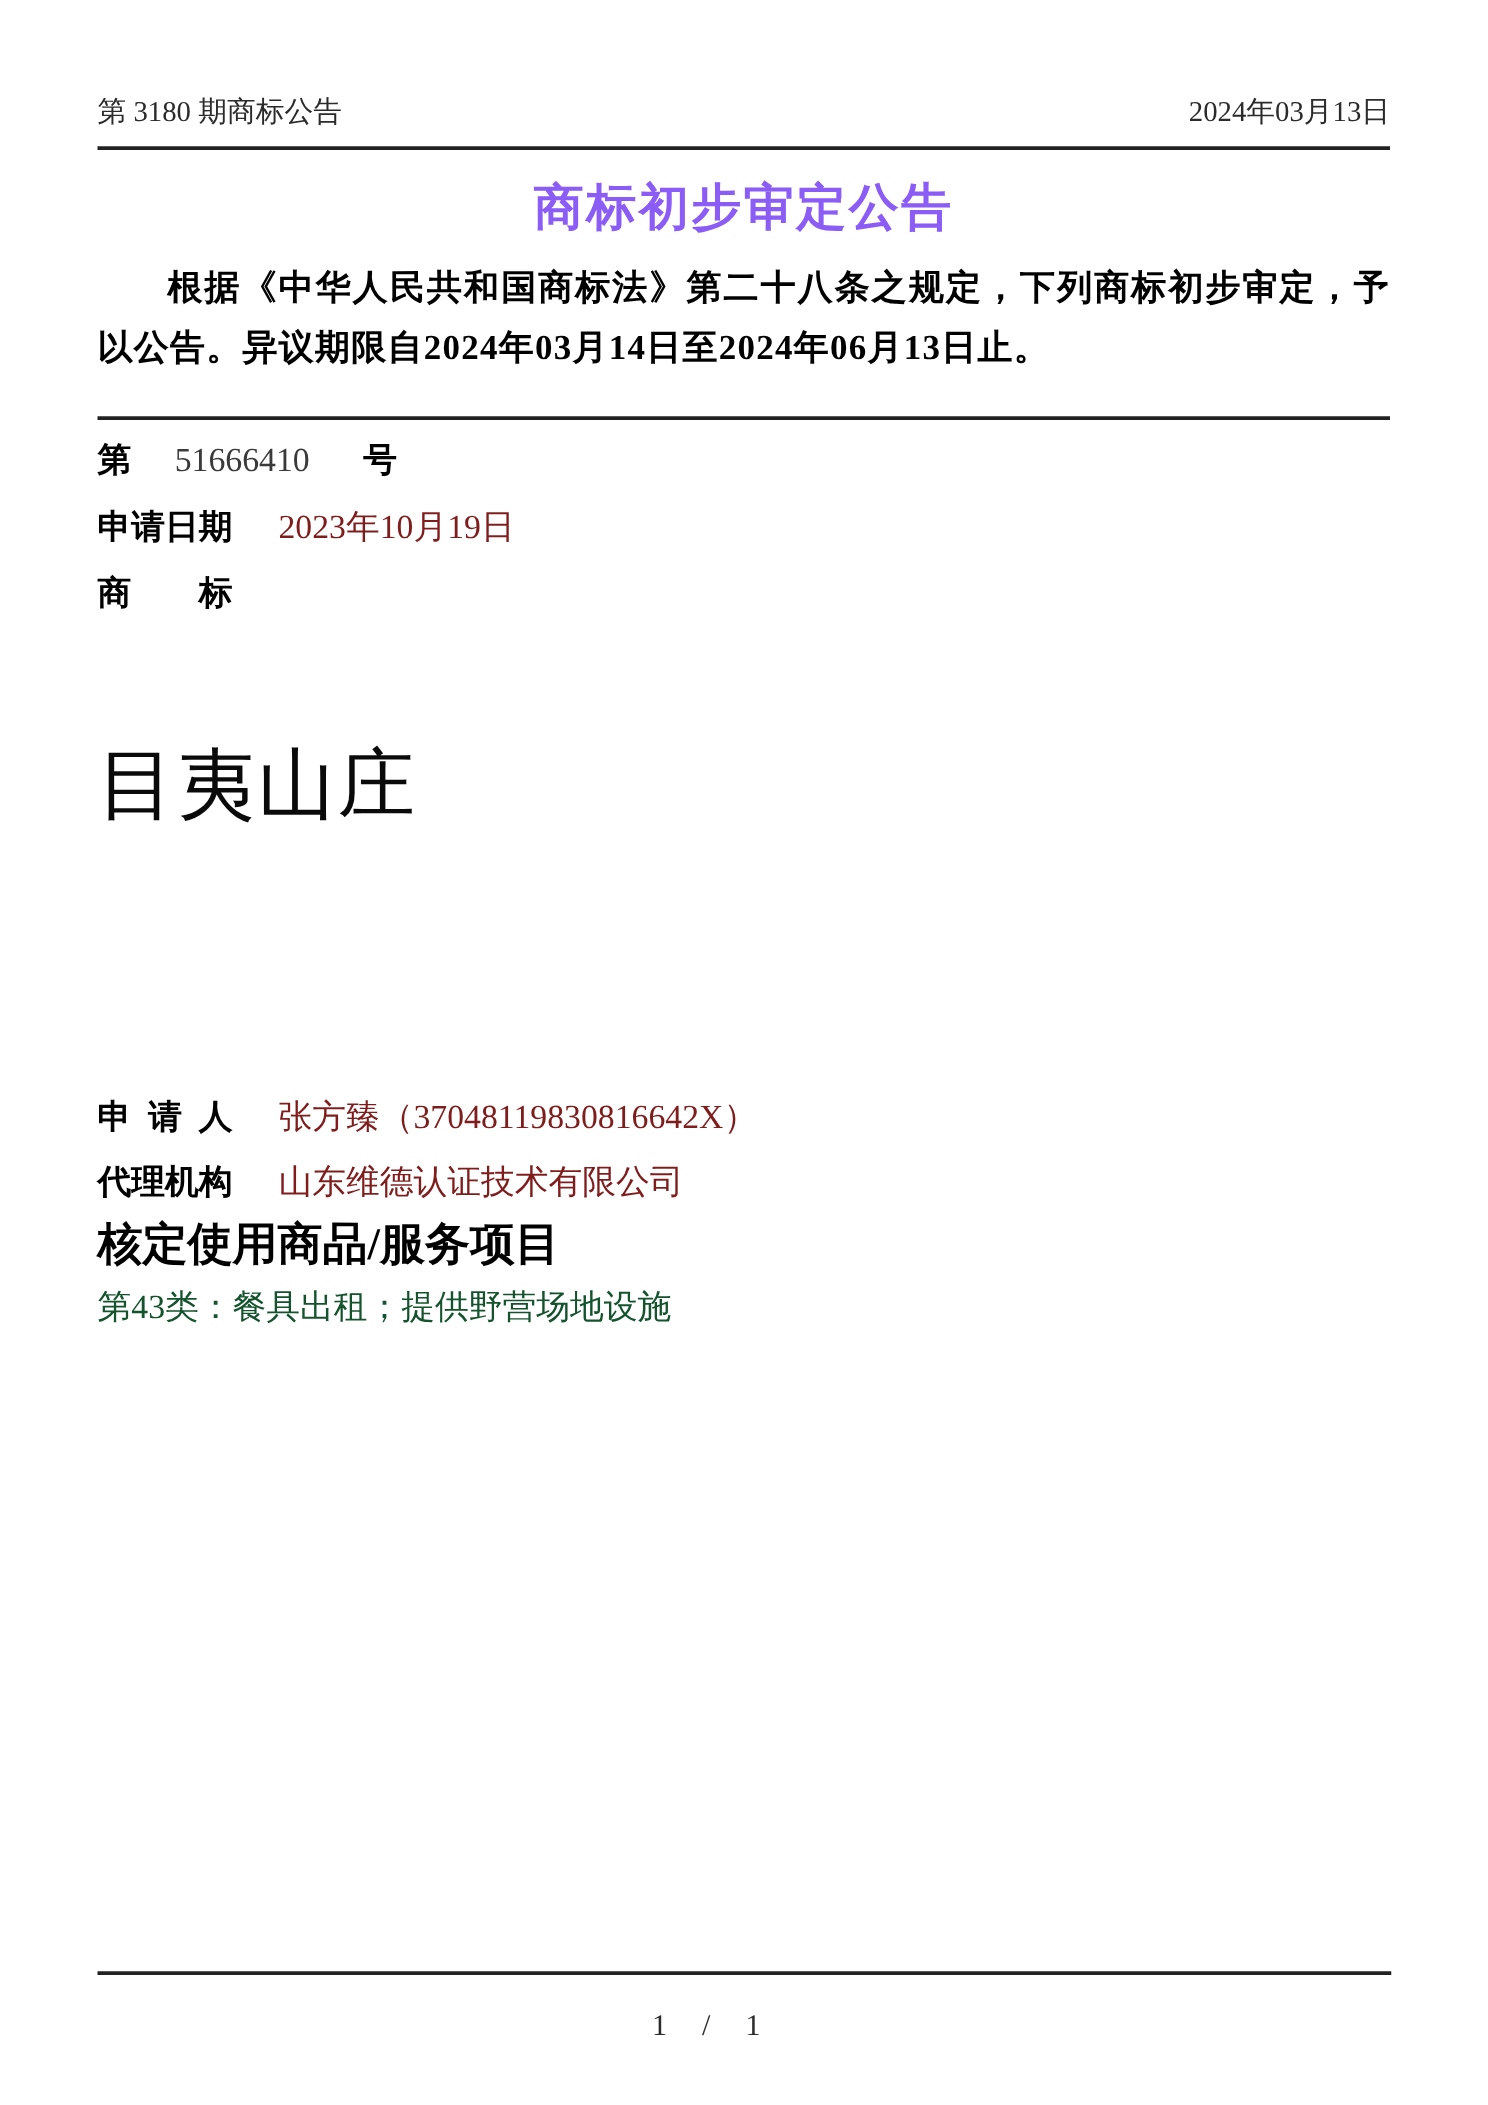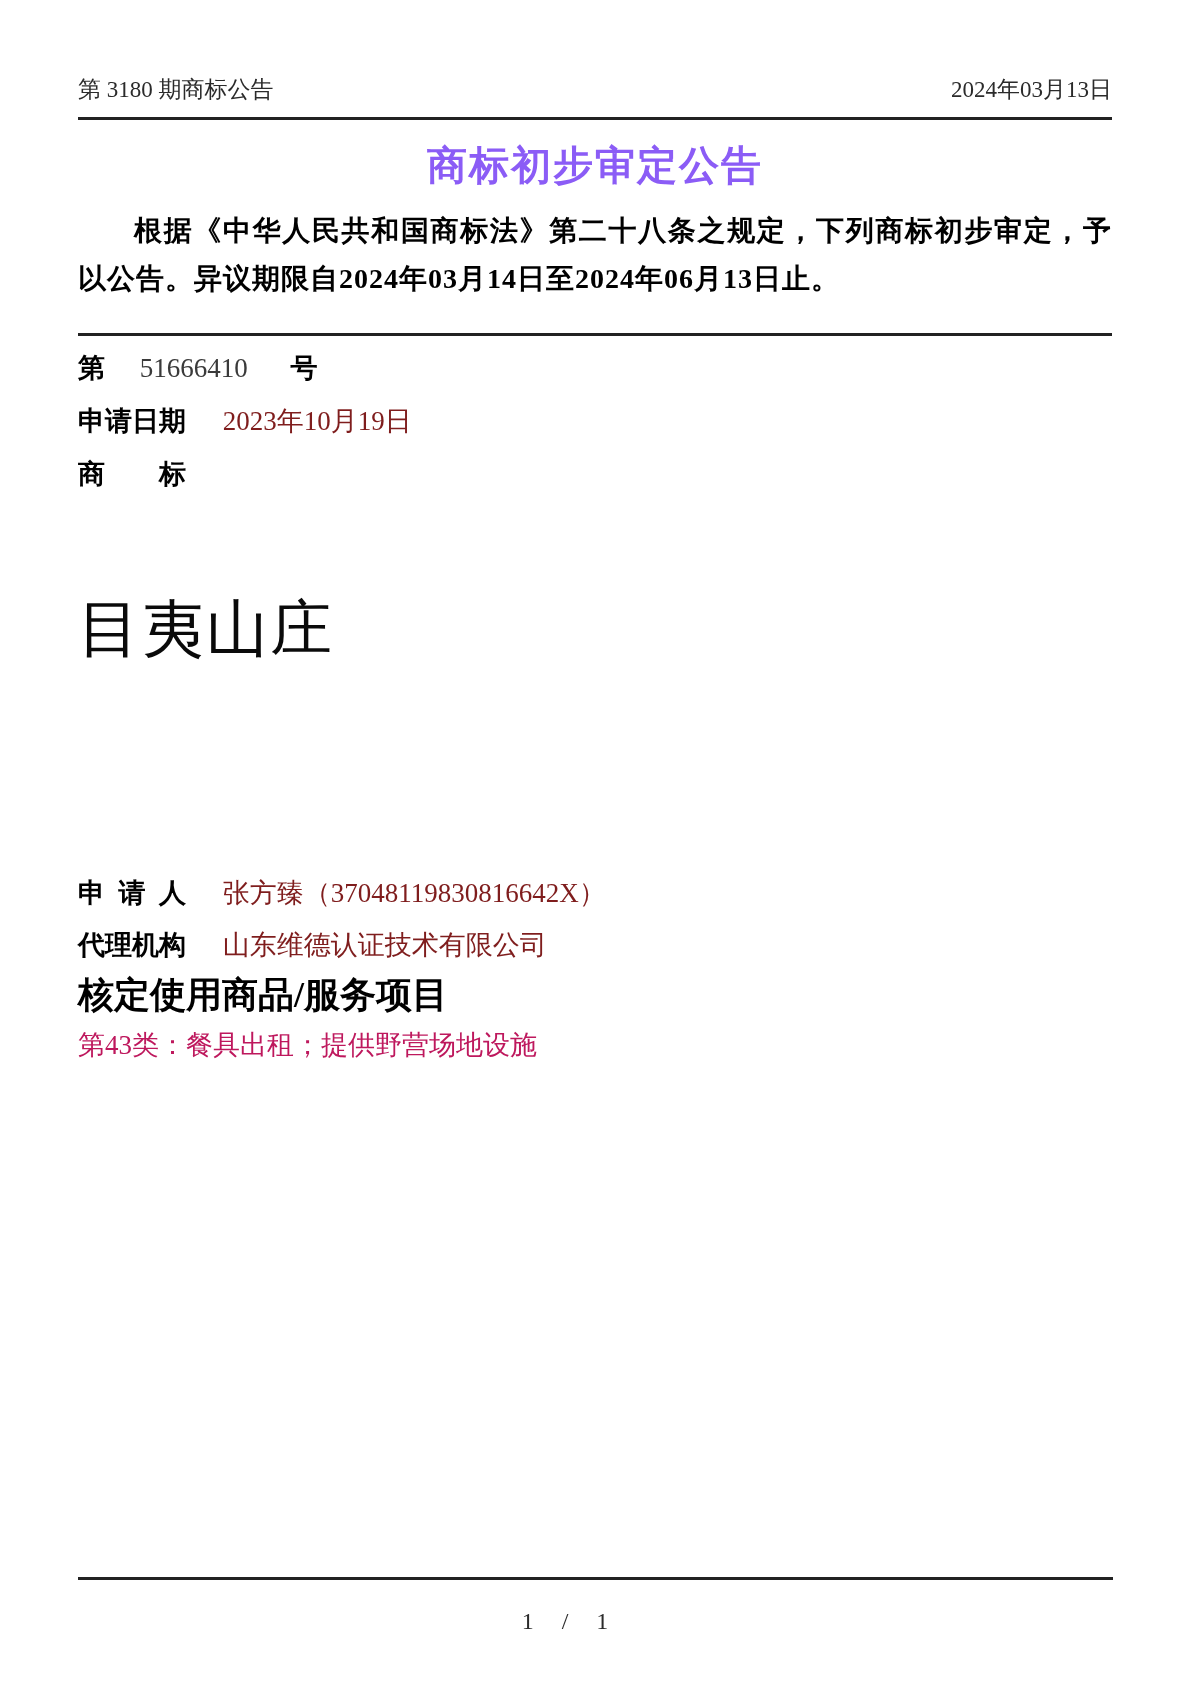--- a/index.html
+++ b/index.html
@@ -85,21 +85,21 @@
     letter-spacing: 2px;
     color: #0a0a0a;
     font-weight: normal;
   }
 
   .applicant-block { margin-top: 212px; }
   .applicant-block .field-row { line-height: 34px; }
   .row-address  { margin-top: 31px; }
   .row-agency   { margin-top: 18px; }
   .row-goods-heading { margin-top: 16px; font-size: 36px; line-height: 34px; font-weight: bold; color: #000000; }
-  .row-goods-value   { margin-top: 16px; font-size: 27px; line-height: 34px; color: #be185d; }
+  .row-goods-value   { margin-top: 16px; font-size: 27px; line-height: 34px; color: #14532d; }
 
   .footer-rule {
     position: absolute;
     left: 78px;
     right: 77px;
     top: 1577px;
     height: 3px;
     background: #222222;
   }
   .page-number {

